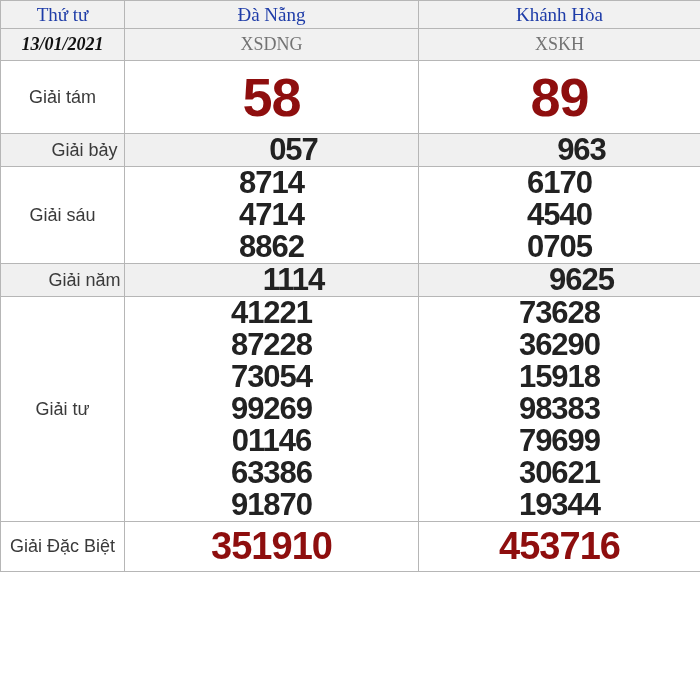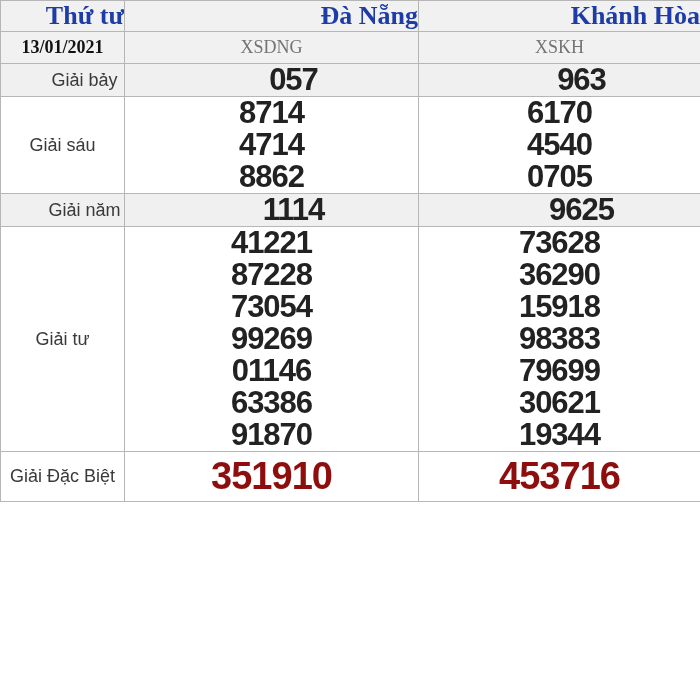--- a/index.html
+++ b/index.html
@@ -25,35 +25,35 @@
     text-align: center;
     vertical-align: middle;
     padding: 0;
     overflow: hidden;
   }
 
   tr.header-row th {
     height: 27px;
     background: #f1f1f1;
     font-family: "Liberation Serif", serif;
-    font-size: 26px;
-    font-weight: bold;
+    font-size: 19px;
+    font-weight: normal;
     color: var(--header-blue, #1e3ca8);
-    text-align: right;
   }
   tr.date-row td {
     height: 31px;
     background: #f1f1f1;
     font-family: "Liberation Serif", serif;
     font-size: 18px;
     color: #737373;
   }
   tr.date-row td.date {
     font-weight: bold;
     color: #111111;
+    font-style: italic;
   }
 
   tbody td { background: #ffffff; }
   tbody tr.shade td { background: var(--row-shade, #f0f0f0); padding-left: 44px; }
 
   td.label {
     font-size: 18px;
     color: #3a3a3a;
     height: 32px;
   }
@@ -96,20 +96,29 @@
       <th>Đà Nẵng</th>
       <th>Khánh Hòa</th>
     </tr>
     <tr class="date-row">
       <td class="date">13/01/2021</td>
       <td>XSDNG</td>
       <td>XSKH</td>
     </tr>
   </thead>
   <tbody id="prize-rows">
+      <tr class="xl">
+        <td class="label">Giải tám</td>
+        <td class="vals">
+          <div class="num">58</div>
+        </td>
+        <td class="vals">
+          <div class="num">89</div>
+        </td>
+      </tr>
       <tr class="shade ">
         <td class="label">Giải bảy</td>
         <td class="vals">
           <div class="num">057</div>
         </td>
         <td class="vals">
           <div class="num">963</div>
         </td>
       </tr>
       <tr class="">

